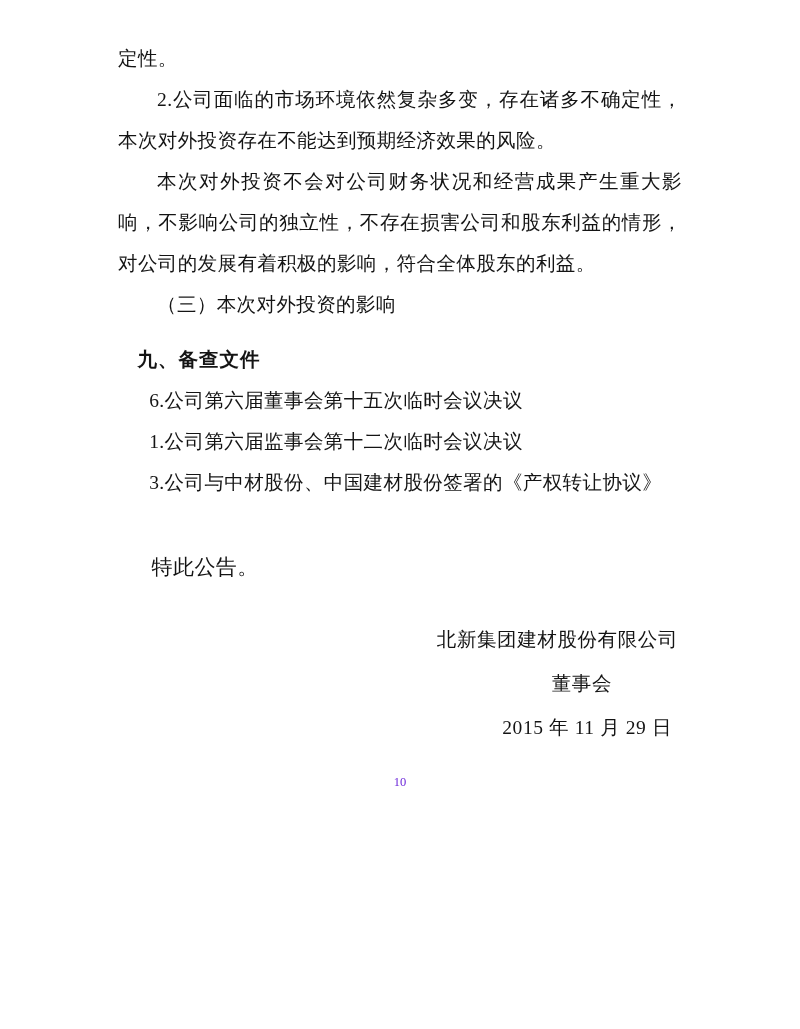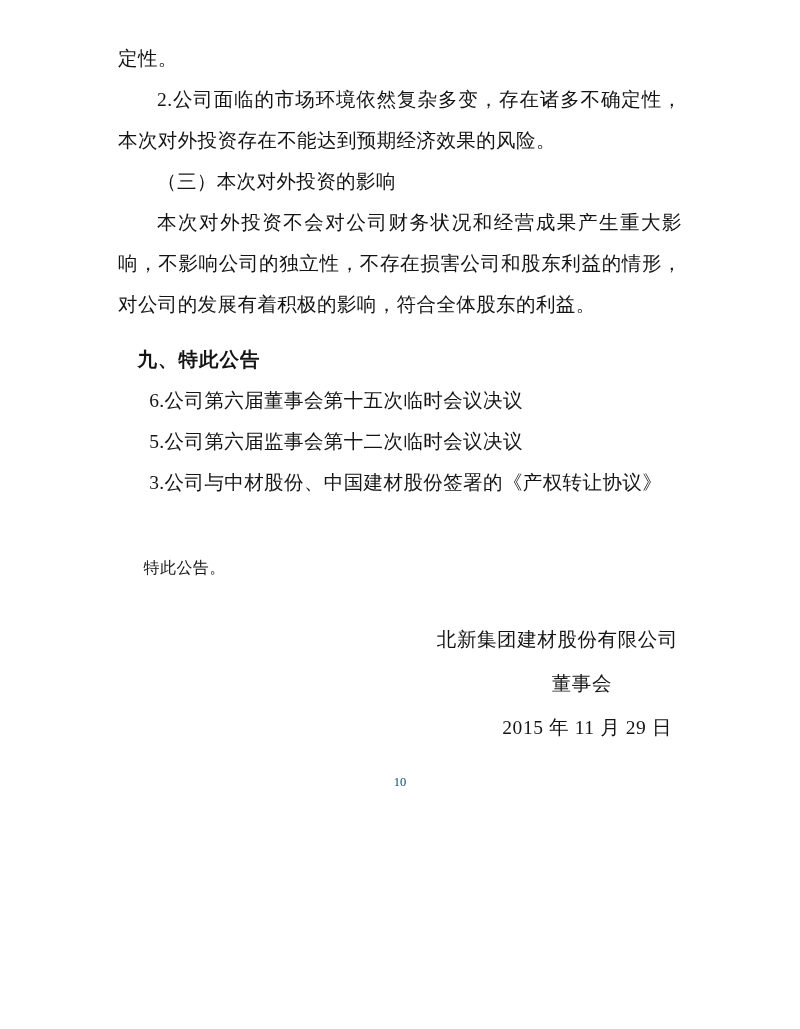--- a/index.html
+++ b/index.html
@@ -46,21 +46,21 @@
   .listline {
     font-size: 19.5px;
     line-height: 41px;
     margin: 0;
     text-indent: 1.6em;
     letter-spacing: 0.4px;
   }
   .spacer-sm { height: 14px; }
   .spacer-lg { height: 44px; }
   .closing {
-    font-size: 16px;
+    font-size: 21px;
     line-height: 41px;
     margin: 0;
     text-indent: 1.6em;
     letter-spacing: 0.4px;
   }
   .sign-block {
     margin-top: 30px;
     text-align: right;
     padding-right: 4px;
   }
@@ -72,43 +72,43 @@
   .sign-line.company { padding-right: 0px; }
   .sign-line.board { padding-right: 66px; }
   .sign-line.date { padding-right: 6px; font-family: "Liberation Serif", serif; }
   .page-number {
     position: absolute;
     left: 0;
     right: 0;
     bottom: 14px;
     text-align: center;
     font-size: 12.5px;
-    color: #0c4a6e;
+    color: #6d28d9;
     font-family: "Liberation Serif", serif;
   }
 </style>
 </head>
 <body>
 
 <div class="page">
 
   <p class="para">定性。</p>
 
   <p class="para indent2">2.公司面临的市场环境依然复杂多变，存在诸多不确定性，本次对外投资存在不能达到预期经济效果的风险。</p>
 
+  <p class="para indent2">本次对外投资不会对公司财务状况和经营成果产生重大影响，不影响公司的独立性，不存在损害公司和股东利益的情形，对公司的发展有着积极的影响，符合全体股东的利益。</p>
+
   <p class="para indent2">（三）本次对外投资的影响</p>
-
-  <p class="para indent2">本次对外投资不会对公司财务状况和经营成果产生重大影响，不影响公司的独立性，不存在损害公司和股东利益的情形，对公司的发展有着积极的影响，符合全体股东的利益。</p>
 
   <div class="spacer-sm"></div>
 
-  <h2 class="heading">九、特此公告</h2>
+  <h2 class="heading">九、备查文件</h2>
 
   <p class="listline">6.公司第六届董事会第十五次临时会议决议</p>
-  <p class="listline">5.公司第六届监事会第十二次临时会议决议</p>
+  <p class="listline">1.公司第六届监事会第十二次临时会议决议</p>
   <p class="listline">3.公司与中材股份、中国建材股份签署的《产权转让协议》</p>
 
   <div class="spacer-lg"></div>
 
   <p class="closing">特此公告。</p>
 
   <div class="sign-block">
     <div class="sign-line company">北新集团建材股份有限公司</div>
     <div class="sign-line board">董事会</div>
     <div class="sign-line date">2015 年 11 月 29 日</div>

